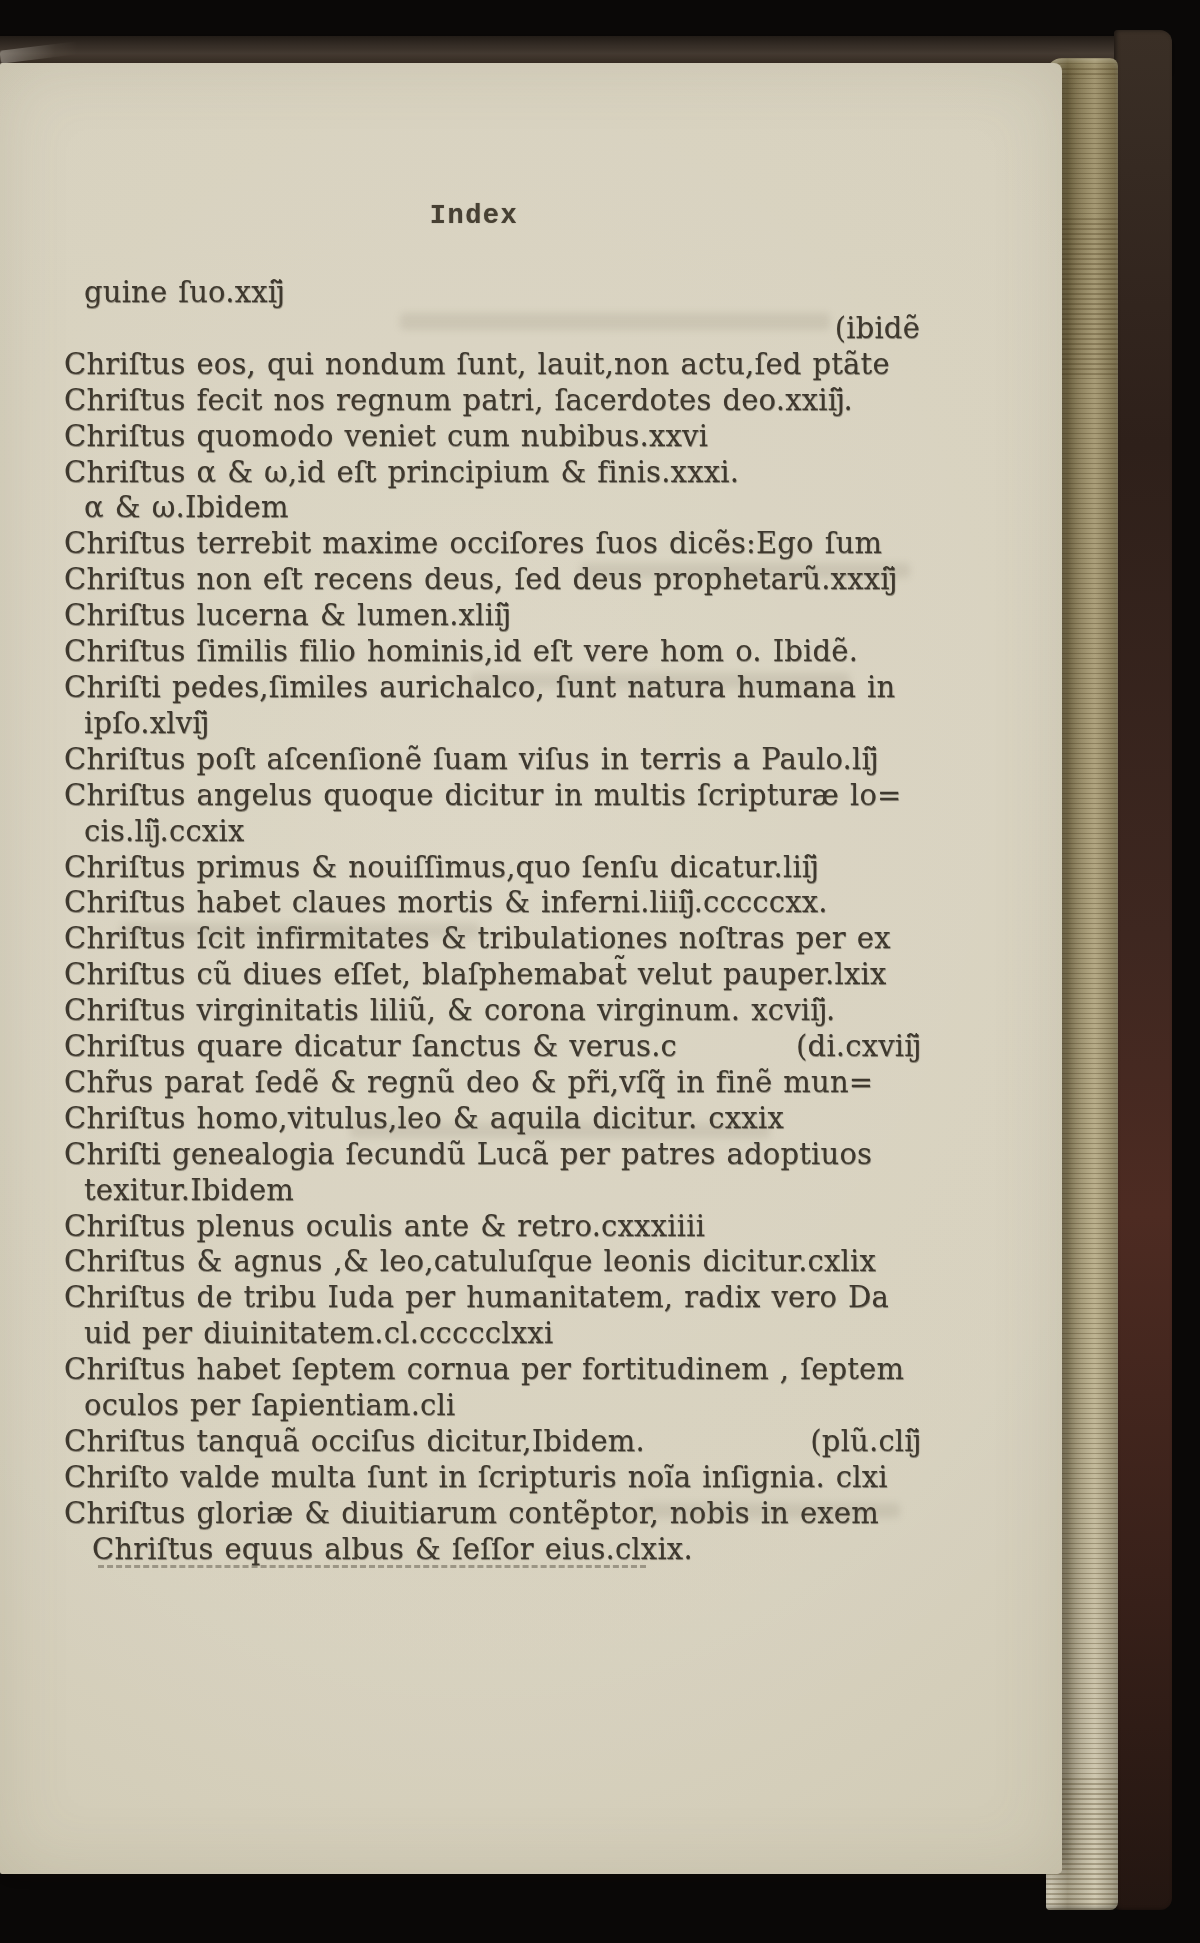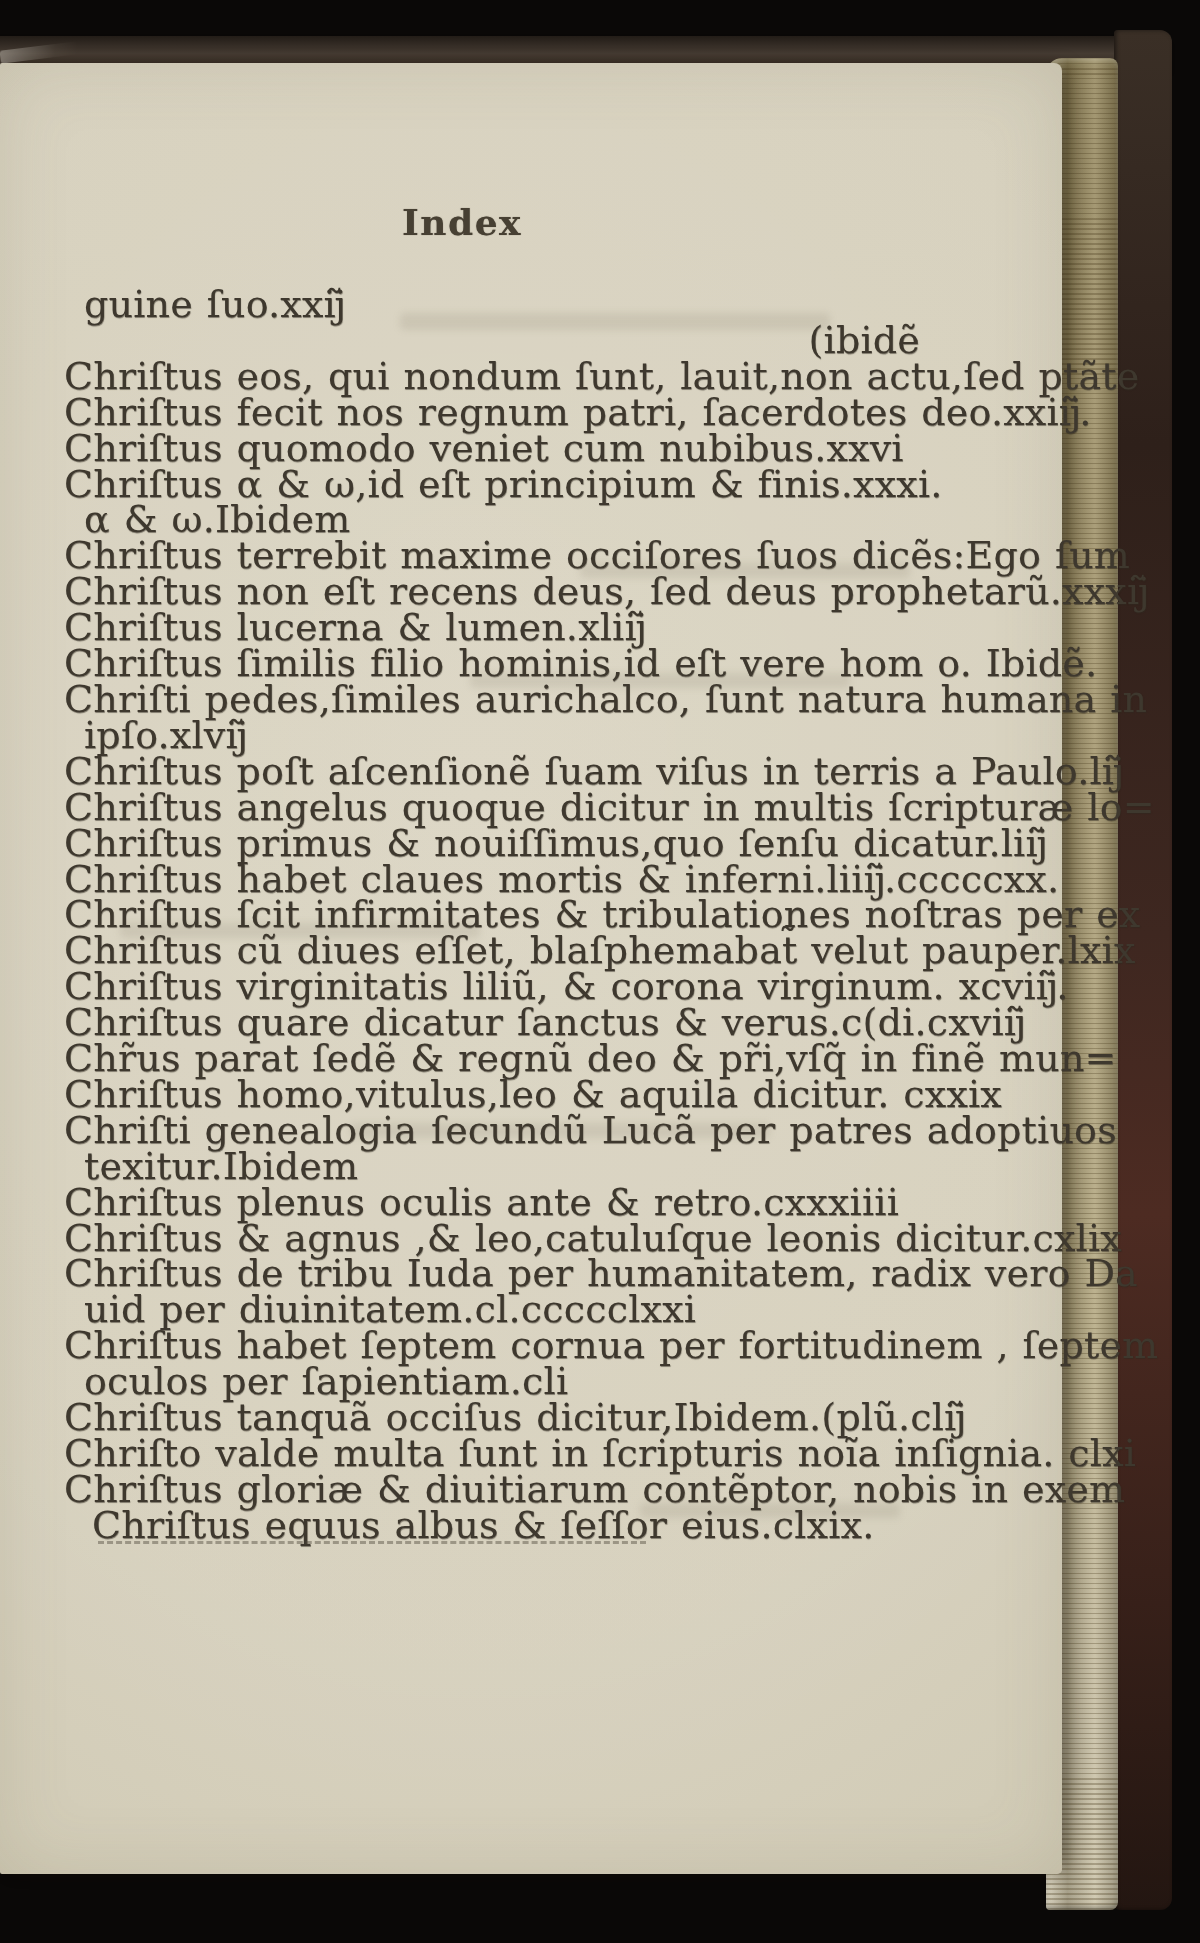--- a/index.html
+++ b/index.html
@@ -42,30 +42,30 @@
   
   .page{
     position:absolute;left:0;top:63px;width:1062px;height:1811px;
     background:
       radial-gradient(130% 95% at 45% 38%, rgba(255,255,255,.05), transparent 70%),
       radial-gradient(120% 90% at 45% 40%, #dbd5c3 0%, #d7d1be 55%, #cfc9b3 85%, #c5bfa8 100%);
     box-shadow:8px 0 18px -6px rgba(28,20,6,.6), inset 0 0 70px rgba(115,105,78,.16);
     border-radius:2px 8px 5px 2px;
   }
   .header{
-    position:absolute;left:64px;top:138px;width:852px;
+    position:absolute;left:76px;top:138px;width:852px;
     text-align:center;padding-right:56px;box-sizing:border-box;
-    font-size:36px;font-weight:bold;letter-spacing:1.5px;
-    color:#46403５;color:#46forty;
+    font-size:27px;font-weight:bold;letter-spacing:1.5px;
+    color:#46403５;color:#46forty;font-family:Liberation Mono, monospace;
   }
   
   .header{color:#474033;text-shadow:0 0 1px rgba(60,52,40,.6);}
   .text-col{
-    position:absolute;left:64px;top:224px;width:856px;
-    font-size:38px;line-height:35.9px;white-space:nowrap;
+    position:absolute;left:64px;top:212px;width:856px;
+    font-size:29px;line-height:35.9px;white-space:nowrap;
     color:var(--ink,#3e382e);
     letter-spacing:.2px;word-spacing:1.5px;
     text-shadow:.4px .5px .7px rgba(48,42,32,.5);
   }
   .line{display:flex;}
   .line.indent{padding-left:20px;}
   .line-right{margin-left:auto;}
   .line.underlined{position:relative;margin-left:28px;}
   .line.underlined::after{
     content:"";position:absolute;left:6px;top:33px;width:548px;
@@ -136,20 +136,23 @@
         </div>
         <div class="line indent">
           <span class="line-text">ipſo.xlvĳ̃</span>
         </div>
         <div class="line">
           <span class="line-text">Chriſtus poſt aſcenſionẽ ſuam viſus in terris a Paulo.lĳ̃</span>
         </div>
         <div class="line">
           <span class="line-text">Chriſtus angelus quoque dicitur in multis ſcripturæ lo=</span>
         </div>
+        <div class="line indent">
+          <span class="line-text">cis.lĳ̃.ccxix</span>
+        </div>
         <div class="line">
           <span class="line-text">Chriſtus primus &amp; nouiſſimus,quo ſenſu dicatur.liĳ̃</span>
         </div>
         <div class="line">
           <span class="line-text">Chriſtus habet claues mortis &amp; inferni.liiĳ̃.cccccxx.</span>
         </div>
         <div class="line">
           <span class="line-text">Chriſtus ſcit infirmitates &amp; tribulationes noſtras per ex</span>
         </div>
         <div class="line">

